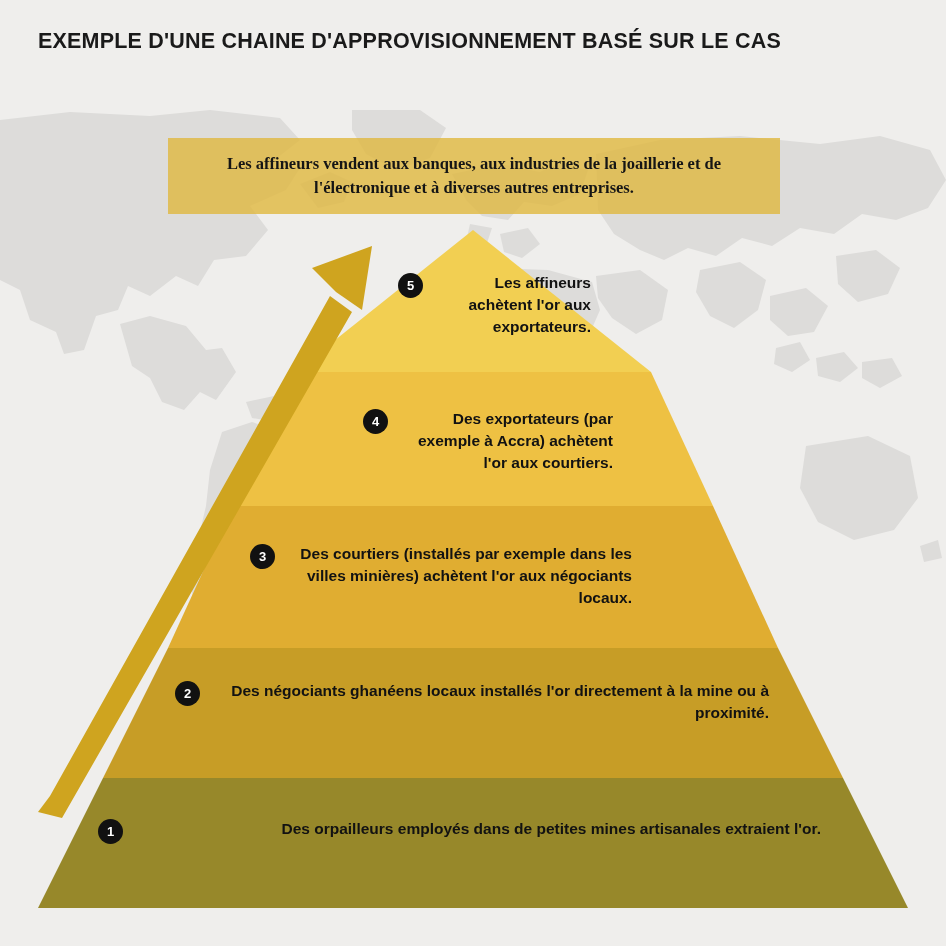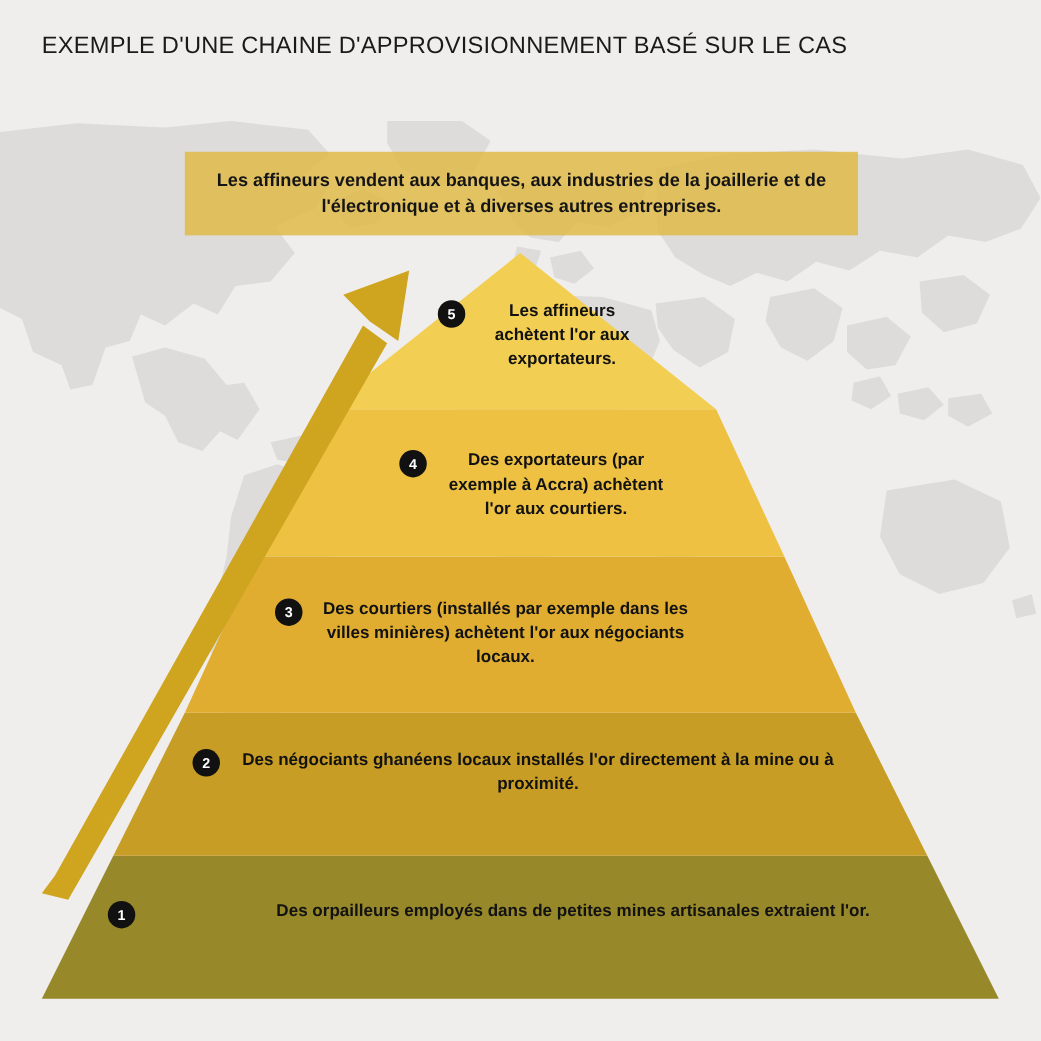--- a/index.html
+++ b/index.html
@@ -24,21 +24,21 @@
   
   #title {
     position: absolute;
     left: 38px;
     top: 28px;
     width: 840px;
     z-index: 40;
   }
   #title .line {
     font-size: 21.5px;
-    font-weight: normal;
+    font-weight: bold;
     letter-spacing: 0.2px;
     color: #1a1a1a;
     line-height: 26px;
     text-transform: uppercase;
   }
 
   
   #mapwrap {
     position: absolute;
     left: 0;
@@ -74,20 +74,21 @@
     position: absolute;
     left: 168px;
     top: 138px;
     width: 612px;
     height: 76px;
     background: rgba(224, 184, 62, 0.80);
     z-index: 20;
     display: flex;
     align-items: center;
     justify-content: flex-start;
+    font-family: Liberation Serif, serif;
   }
   #banner .btext {
     font-size: 16.5px;
     font-weight: bold;
     color: #151515;
     text-align: center;
     line-height: 24px;
     padding: 0 16px;
   }
 
@@ -110,21 +111,21 @@
     align-items: center;
     justify-content: center;
     flex: 0 0 auto;
     line-height: 1;
   }
   .steptext {
     font-size: 15.5px;
     font-weight: bold;
     color: #121212;
     line-height: 22px;
-    text-align: center;
+    text-align: right;
   }
 
   #step5 { left: 398px; top: 272px; width: 200px; }
   #step5 .badge { margin-right: 8px; margin-top: 1px; }
   #step5 .steptext { width: 160px; }
 
   #step4 { left: 363px; top: 408px; width: 260px; }
   #step4 .badge { margin-right: 10px; margin-top: 1px; }
   #step4 .steptext { width: 215px; }
 

